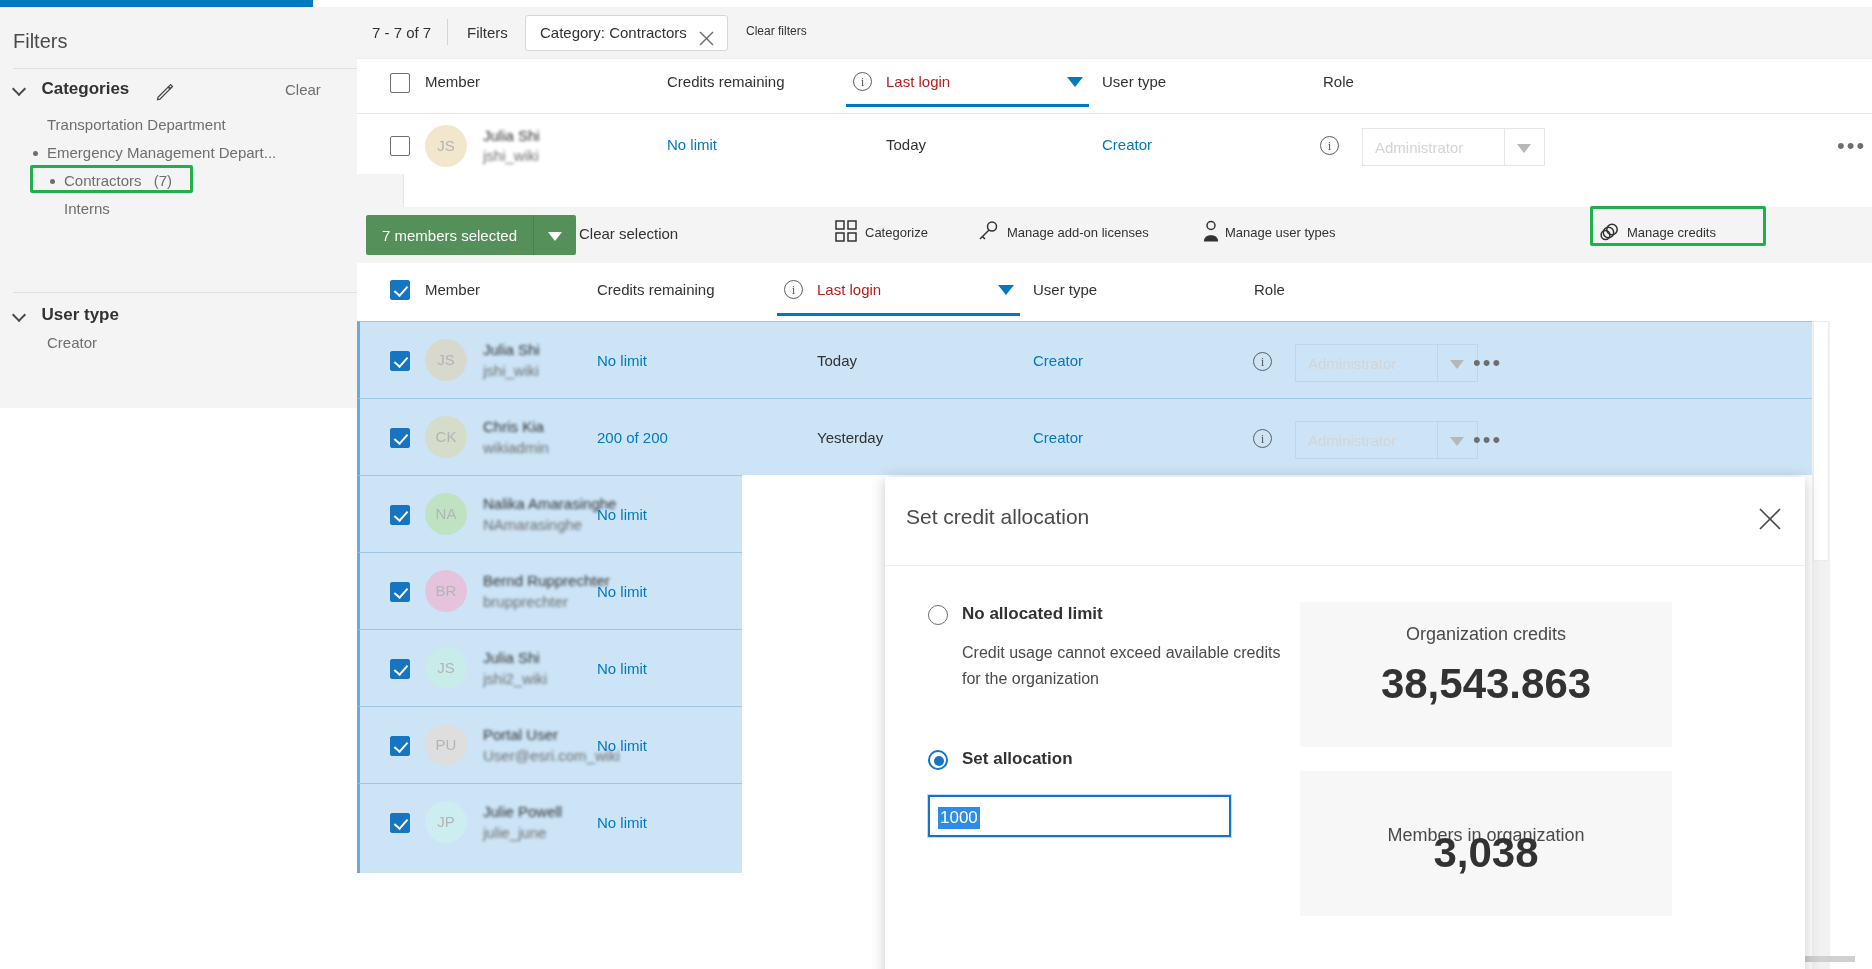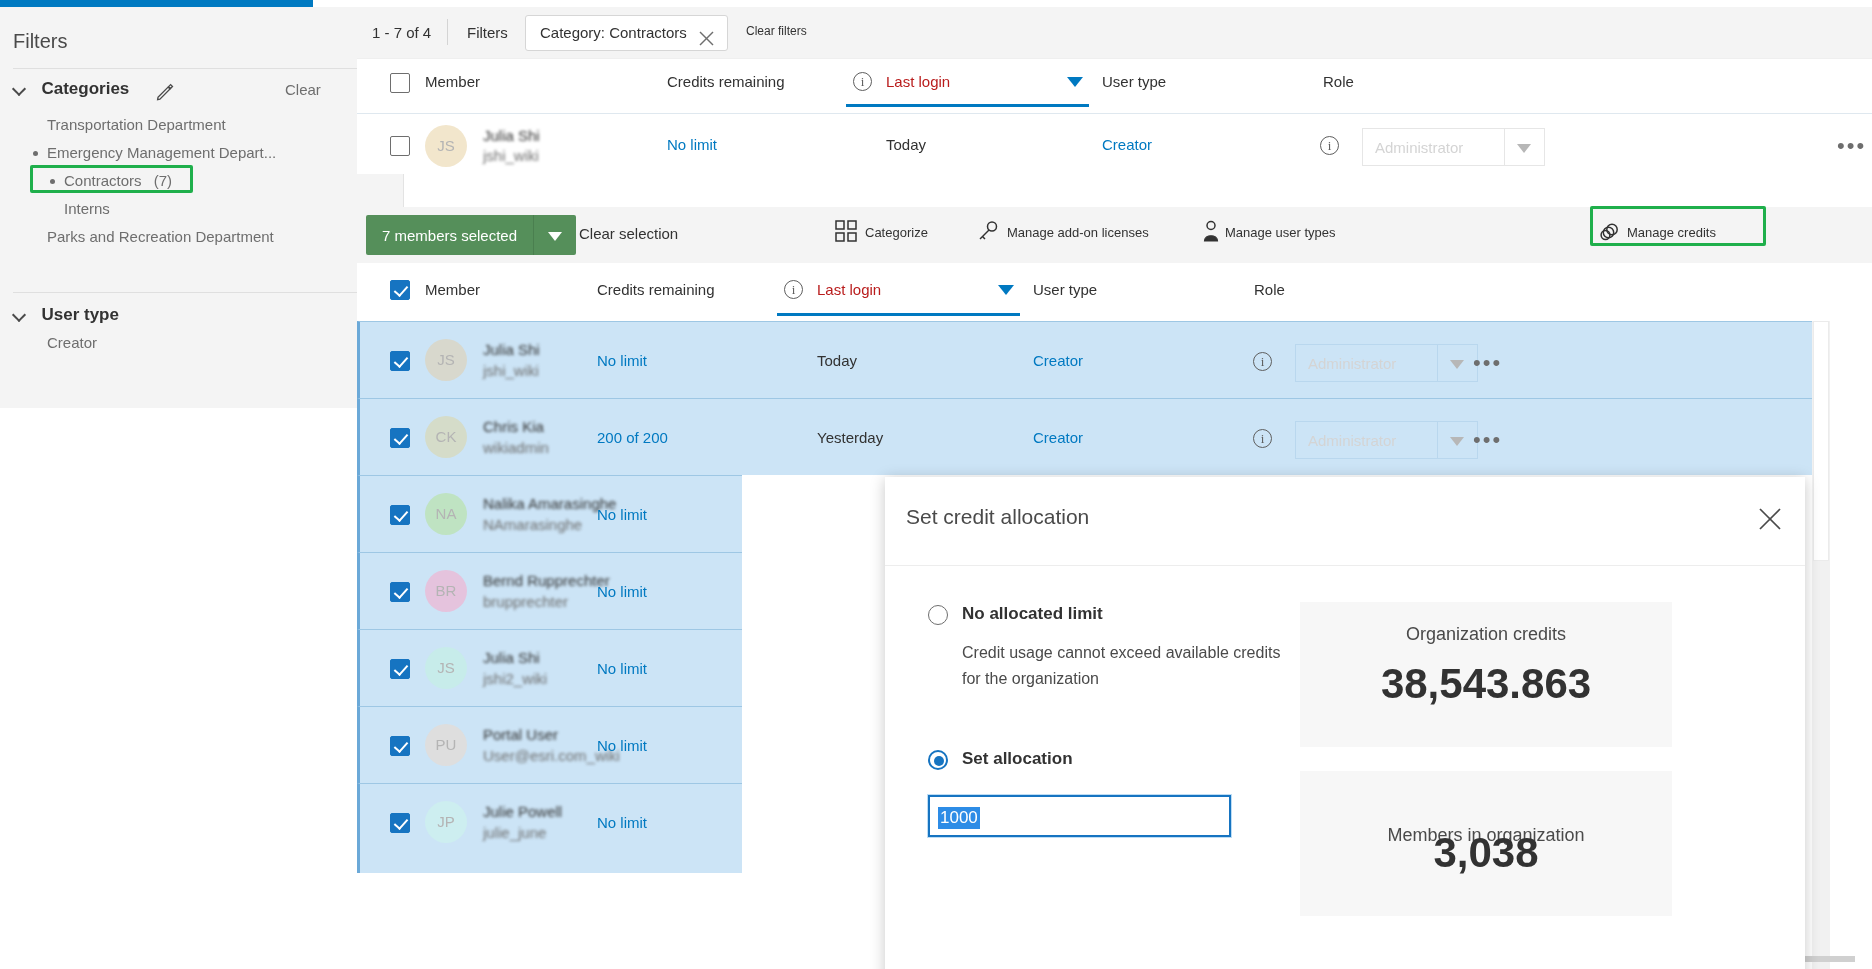--- a/index.html
+++ b/index.html
@@ -378,38 +378,35 @@
         <span>Emergency Management Depart...</span>
       </div>
       <div class="cat-item lvl2">
         <span class="bullet"></span>
         <span>Contractors</span>
         <span class="count" style="margin-left:8px">(7)</span>
       </div>
       <div class="cat-item lvl2">
         <span>Interns</span>
       </div>
-      <div class="cat-item lvl1">
-        <span>Parks and Recreation Department</span>
-      </div>
     </div>
 
     <div class="cat-highlight"></div>
 
     <div class="filters-divider2"></div>
 
     <div class="ut-header">
       <span class="chev"></span>
       <span class="cat-label">User type</span>
     </div>
     <div class="ut-item">Creator</div>
   </div>
 
   <div class="results-bar">
-    <div class="results-count">1 - 7 of 4</div>
+    <div class="results-count">7 - 7 of 7</div>
     <div class="results-sep"></div>
     <div class="filters-word">Filters</div>
     <div class="filter-chip">
       <span>Category: Contractors</span>
       <span class="chip-x">
         <svg width="17" height="17" viewBox="0 0 17 17">
           <line x1="2" y1="2" x2="15" y2="15" stroke="#6e6e6e" stroke-width="1.4"></line>
           <line x1="15" y1="2" x2="2" y2="15" stroke="#6e6e6e" stroke-width="1.4"></line>
         </svg>
       </span>

